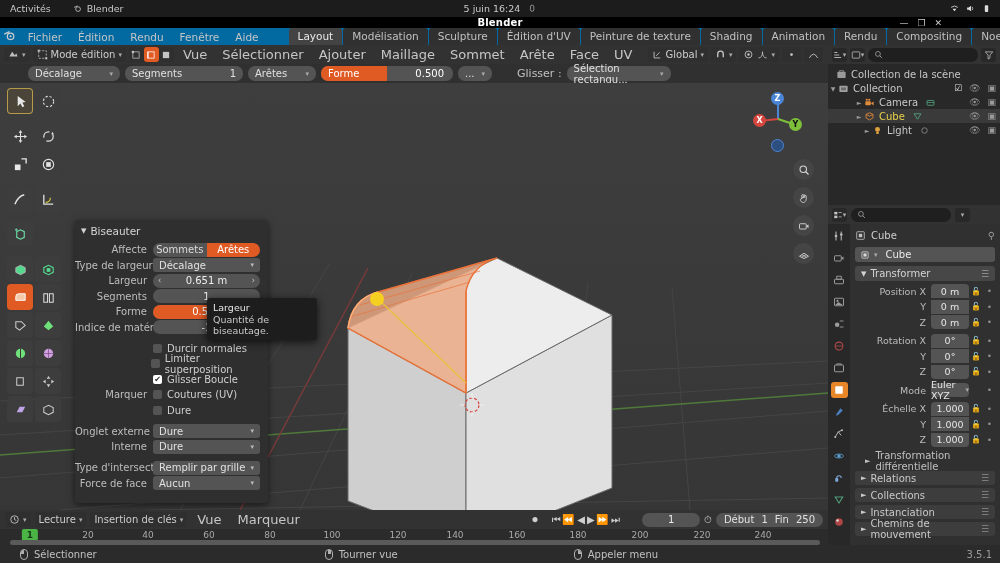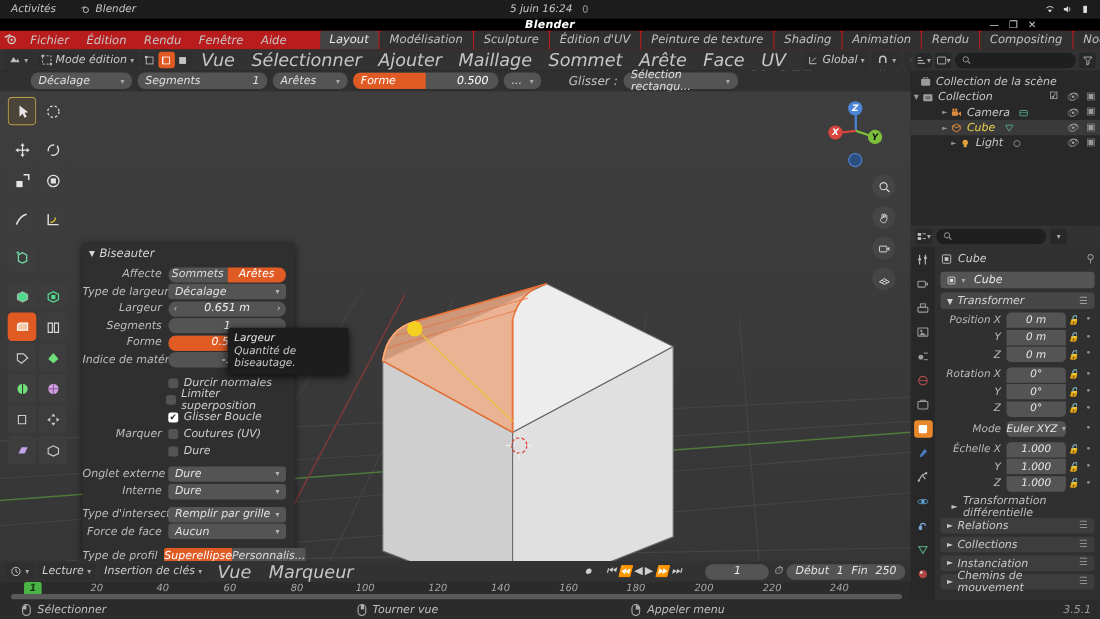--- a/index.html
+++ b/index.html
@@ -1,36 +1,36 @@
 <!DOCTYPE html>
 <html><head>
 <meta charset="utf-8">
 <style>
   * { box-sizing: border-box; margin:0; padding:0; }
   html,body{ width:1000px; height:563px; overflow:hidden; background:#1d1d1d;
     font-family:"DejaVu Sans","Liberation Sans",sans-serif; font-size:11px; color:#d4d4d4; }
-  #app{ position:relative; width:948px; height:563px;font-style:italic; }
+  #app{ position:relative; width:948px; height:563px; }
 
   
   .gnome-bar{ position:absolute; left:0; top:0; width:1000px; height:17px; background:#1c1c1c;
     display:flex; align-items:center; font-size:9.5px; color:#c9c9c9; }
   .gnome-bar .left{ display:flex; align-items:center; gap:22px; padding-left:10px; }
   .gnome-bar .blender-app{ display:flex; align-items:center; gap:5px; }
   .gnome-bar .center{ position:absolute; left:50%; transform:translateX(-50%); display:flex; align-items:center; gap:7px;}
   .gnome-bar .right{ position:absolute; right:9px; display:flex; align-items:center; gap:7px; }
   .tiny-ico{ display:inline-block; width:9px; height:9px; }
 
   
   .win-bar{ position:absolute; left:0; top:17px; width:1000px; height:11px; background:#000;
     display:flex; align-items:center; justify-content:center; }
   .win-title{ font-size:10px; font-weight:bold; color:#fff; letter-spacing:.2px; }
   .win-ctrls{ position:absolute; right:6px; top:17px; height:11px; display:flex; align-items:center; gap:9px; color:#cfcfcf; font-size:9px;}
 
   
-  .topbar{ position:absolute; left:0; top:28px; width:1000px; height:17px; background:#b91c1c;
+  .topbar{ position:absolute; left:0; top:28px; width:1000px; height:17px; background:#0369a1;
     display:flex; align-items:center; }
   .bl-logo{ width:20px; text-align:center; color:#c8c8c8; }
   .menu{ display:flex; align-items:center; gap:0px; }
   .menu-item{ padding:2px 8px; color:#c5c5c5; font-size:10.5px; white-space:nowrap;}
   .wstabs{ display:flex; align-items:flex-end; height:17px; margin-left:22px; overflow:hidden; }
   .wtab{ padding:2px 9px 3px; font-size:10.5px; color:#c0c0c0; background:#303030; margin-right:1px;
     border-radius:3px 3px 0 0; white-space:nowrap; }
   .wtab.active{ background:#434343; color:#e8e8e8; }
   .scene-block{ position:absolute; right:4px; top:28px; height:17px; display:flex; align-items:center; gap:2px; }
   .pill{ background:#282828; border-radius:3px; height:14px; display:flex; align-items:center;
@@ -41,21 +41,21 @@
   .icobtn.flat{ background:transparent; }
 
   
   .vp-header{ position:absolute; left:0; top:45px; width:828px; height:19px; background:#323232;
     display:flex; align-items:center; padding-left:4px; gap:3px; }
   .hbtn{ height:15px; border-radius:3px; background:#2f2f2f; display:flex; align-items:center;
     padding:0 4px; gap:3px; color:#ccc; font-size:10px; white-space:nowrap;}
   .grp{ display:flex; align-items:center; background:#2f2f2f; border-radius:3px; height:15px; }
   .grp > div{ width:15px; height:15px; display:flex; align-items:center; justify-content:center; font-size:9px; color:#c9c9c9;}
   .grp > div.on{ background:#e05a24; border-radius:3px; color:#fff; }
-  .vmenu{ padding:0 6px; color:#c6c6c6; font-size:16px; }
+  .vmenu{ padding:0 6px; color:#c6c6c6; font-size:13px; }
   .caret{ font-size:7px; color:#aaa; }
 
   
   .tool-row{ position:absolute; left:0; top:64px; width:828px; height:19px; background:#303030;
     display:flex; align-items:center; gap:5px; padding-left:28px; }
   .ddown{ height:15px; background:#545454; border-radius:7px; display:flex; align-items:center;
     padding:0 7px; font-size:10px; color:#e0e0e0; justify-content:space-between; gap:5px;}
   .numfield{ height:15px; background:#545454; border-radius:7px; display:flex; align-items:center;
     padding:0 7px; font-size:10px; color:#e0e0e0; justify-content:space-between; gap:12px;}
   .slider-o{ height:15px; border-radius:7px; display:flex; align-items:center; overflow:hidden;
@@ -143,21 +143,21 @@
   .ptab{ width:17px; height:16px; display:flex; align-items:center; justify-content:center;
     font-size:10px; color:#9c9c9c; border-radius:3px;}
   .ptab.on{ background:#e8862a; color:#fff; }
   .pbody{ position:absolute; left:22px; top:19px; right:0; bottom:0; padding:3px 5px 0; overflow:hidden;}
   .breadcrumb{ display:flex; align-items:center; gap:5px; height:16px; font-size:10px; color:#cfcfcf;}
   .namefield{ height:15px; background:#545454; border-radius:3px; display:flex; align-items:center;
     gap:4px; padding:0 5px; margin:4px 0 4px; font-size:10px; color:#e8e8e8;}
   .sect{ height:15px; background:#474747; border-radius:3px; display:flex; align-items:center;
     padding:0 6px; font-size:10px; color:#d4d4d4; gap:4px; margin-bottom:3px;}
   .prow{ display:flex; align-items:center; height:14px; margin-bottom:1.5px; }
-  .prow .pl{ width:60px; text-align:right; padding-right:5px; font-size:9.5px; color:#bcbcbc;}
+  .prow .pl{ width:60px; text-align:right; padding-right:5px; font-size:9.5px; color:#bcbcbc;margin-left:16px;}
   .pv{ flex:1; height:14px; background:#545454; display:flex; align-items:center;
     justify-content:center; font-size:9.5px; color:#e6e6e6;}
   .pv.top{ border-radius:4px 4px 0 0;} .pv.mid{ border-radius:0;} .pv.bot{ border-radius:0 0 4px 4px;}
   .pv.all{ border-radius:4px; }
   .lockico{ width:15px; text-align:center; font-size:8px; color:#909090;}
   .dotico{ width:11px; text-align:center; font-size:9px; color:#8e8e8e;}
   .sect2{ height:14px; background:#3d3d3d; border-radius:3px; display:flex; align-items:center;
     padding:0 6px; font-size:10px; color:#c9c9c9; gap:4px; margin-top:3px;}
   .ver{ position:absolute; right:6px; bottom:1px; font-size:10px; color:#9a9a9a; }
 
@@ -795,29 +795,20 @@
         <div class="rctl">
             <div class="dd">
           <span>Aucun</span>
               <span class="ar">▾</span>
         </div>
           </div>
       </div>
 
       <div style="height:5px"></div>
 
-      <div class="row">
-        <div class="rlbl">Type de profil</div>
-        <div class="rctl">
-            <div class="sel2">
-          <div class="on">Superellipse</div>
-          <div>Personnalis...</div>
-        </div>
-          </div>
-      </div>
     </div>
 
     <div class="tooltip" style="left:207px;top:215px">
       <div class="t1">Largeur</div>
       <div class="t2">Quantité de biseautage.</div>
     </div>
   </div>
 
   <div class="outliner">
     <div class="out-head">

